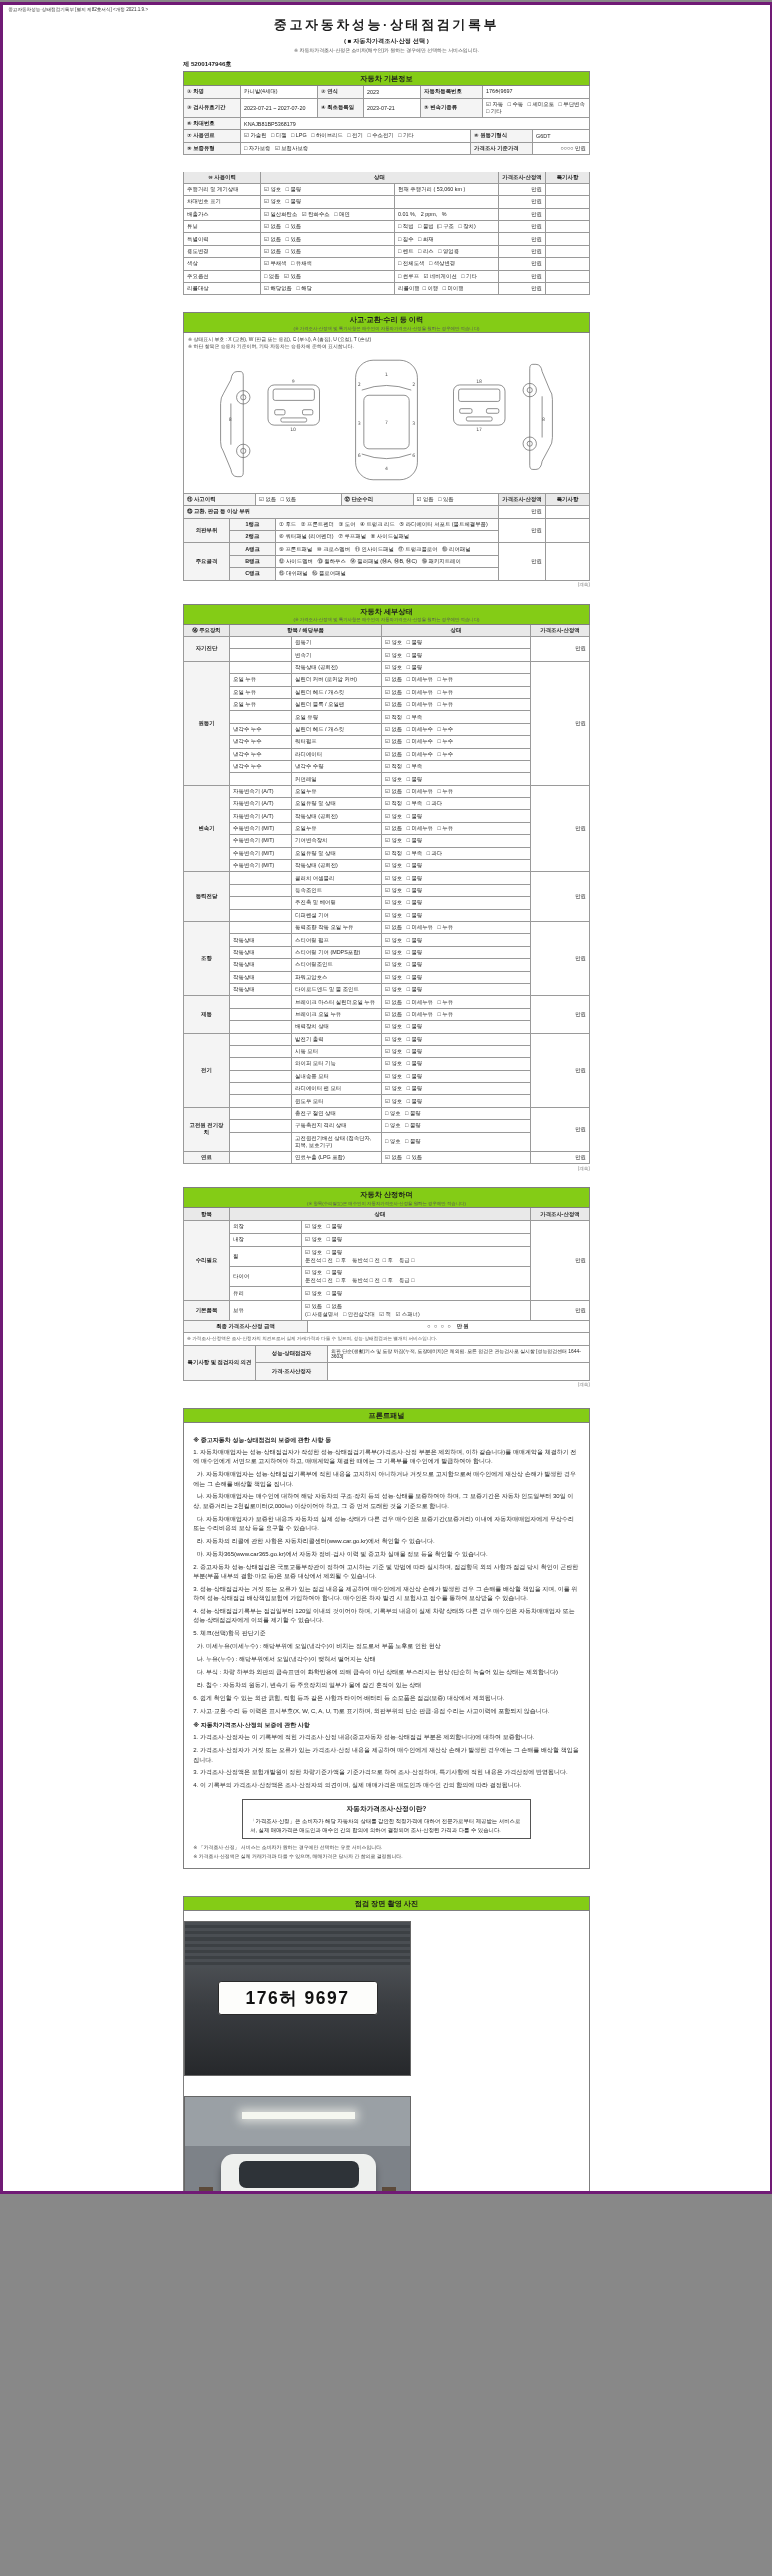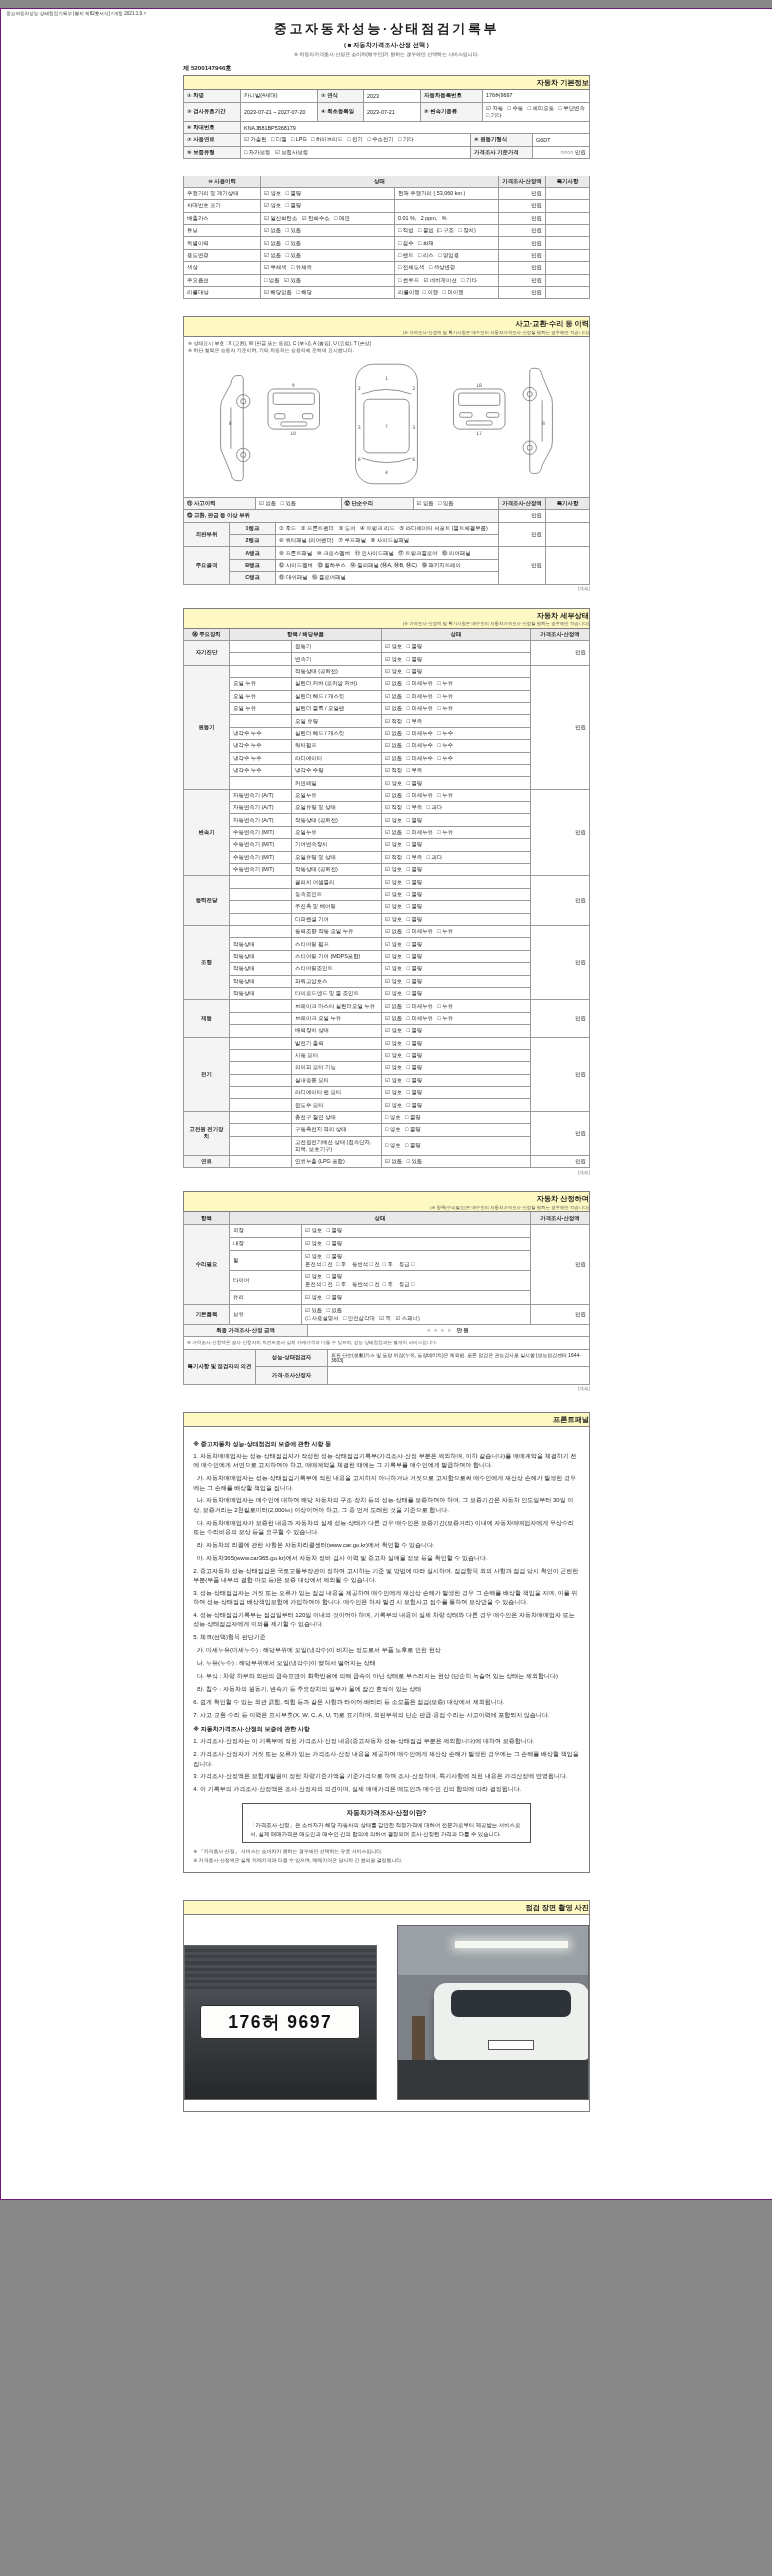--- a/index.html
+++ b/index.html
@@ -1,27 +1,27 @@
 <!DOCTYPE html>
 <html style="font-size:8.2px"><head>
 <meta charset="utf-8">
 <style>
   *{box-sizing:border-box;margin:0;padding:0}
   html,body{background:#888}
   body{width:773px;font-family:"Liberation Sans","DejaVu Sans",sans-serif;color:#1c1c1c}
-  .page{width:773px;height:2192px;margin:8px auto;background:#fff;border:1px solid #701a75;position:relative;overflow:hidden}
+  .page{width:773px;height:2192px;margin:2px auto;background:#fff;border:3px solid #701a75;position:relative;overflow:hidden}
   .topnote{position:absolute;top:1.5px;left:5.2px;font-size:4.6px;color:#333}
   .sheet{width:407px;margin:0 auto;padding-top:11.3px}
   .doc-header{text-align:center}
   .title{font-size:13px;font-weight:bold;letter-spacing:2.6px}
   .subtitle{font-size:6.2px;font-weight:bold;margin-top:2.6px}
   .subnote{font-size:4.9px;color:#444;margin-top:1.5px}
   .docno{font-size:6.2px;font-weight:bold;margin:6.2px 0 2.1px}
   .sec{margin-bottom:16.5px}
-  .sec-bar{background:#fef9c3;border:0.5px solid #7f7f7f;text-align:right;padding:2.1px 0 1.5px}
+  .sec-bar{background:#84cc16;border:0.5px solid #7f7f7f;text-align:center;padding:2.1px 0 1.5px}
   .sec-bar .st{font-weight:bold;font-size:7.2px;display:block}
   .sec-bar .sn{font-size:4.4px;color:#555;display:block;margin-top:0.5px}
   .grid{border-left:0.5px solid #9a9a9a;border-top:none}
   .sec-bar + .grid{border-top:none}
   .row{display:flex}
   .c{border-right:0.5px solid #9a9a9a;border-bottom:0.5px solid #9a9a9a;padding:2.1px 3.1px;font-size:5.4px;display:flex;align-items:center;min-height:12.4px;white-space:pre-wrap}
   .c>span{width:100%}
   .lab{background:#f4f4f4;font-weight:bold}
   .hd{background:#e9e9e9;font-weight:bold;justify-content:center;text-align:center}
   .ct{justify-content:center;text-align:center}
@@ -38,21 +38,21 @@
   .ln path,.ln rect,.ln circle,.ln line{fill:none;stroke:#666;stroke-width:1.4}
   svg text{fill:#555;font-size:9px;font-family:"DejaVu Sans",sans-serif}
   .cont{font-size:4.6px;color:#777;text-align:right;margin-top:1.5px}
   .notices-body{border:0.5px solid #7f7f7f;border-top:none;padding:7.2px 9.3px;font-size:6px;line-height:1.55}
   .nhead{font-weight:bold;margin:5.2px 0 3.1px}
   .nline{white-space:pre-wrap;margin-bottom:3.6px;color:#222}
   .pricebox{border:0.8px solid #555;width:289px;margin:8.2px auto 5.2px;padding:4.1px 7.2px;text-align:center}
   .pricebox .pbt{font-weight:bold;font-size:6.7px;margin-bottom:3.1px}
   .pricebox .pbb{font-size:5.4px;text-align:left;line-height:1.5}
   .pfoot{font-size:4.9px;color:#333;margin-top:1.5px}
-  .photos-body{border:0.5px solid #7f7f7f;border-top:none;padding:9.3px 0 11.3px;display:flex;flex-direction:row;align-items:flex-end;gap:20px}
+  .photos-body{border:0.5px solid #7f7f7f;border-top:none;padding:9.3px 0 11.3px;display:flex;flex-direction:column;align-items:flex-start;gap:20px}
   .photo{position:relative;overflow:hidden;border:0.5px solid #666}
   .photo1{width:227px;height:155px;background:linear-gradient(180deg,#5d6166 0%,#3a3d41 55%,#26282b 100%)}
   .photo1 .grille{position:absolute;left:0;right:0;top:0;height:46px;background:repeating-linear-gradient(180deg,#4a4e53 0 3.1px,#3c4044 3.1px 6.2px)}
   .plate{position:absolute;left:50%;top:50%;transform:translate(-50%,-50%);width:160px;height:34px;background:#fdfdfb;border:1.5px solid #2a2a2a;border-radius:3.1px;display:flex;align-items:center;justify-content:center;font-size:17.5px;font-weight:bold;letter-spacing:1.5px;color:#111}
   .photo2{width:227px;height:175px;background:#7d8288}
   .photo2 .ceiling{position:absolute;top:0;left:0;right:0;height:49px;background:#9aa0a5}
   .photo2 .lamp{position:absolute;top:15.5px;left:57px;width:113px;height:6.7px;background:#f5f7f0;box-shadow:0 0 9.3px 3.1px rgba(245,247,240,.7)}
   .photo2 .carbody{position:absolute;bottom:39px;left:36px;width:155px;height:77px;background:#eef0ee;border-radius:12.4px 12.4px 5.2px 5.2px;box-shadow:0 7.2px 7.2px rgba(0,0,0,.35)}
   .photo2 .carwin{position:absolute;top:7.2px;left:17.5px;width:120px;height:27px;background:#2e3338;border-radius:7.2px}
   .photo2 .carplate{position:absolute;bottom:9.3px;left:54px;width:46px;height:10.3px;background:#fff;border:0.5px solid #555}

